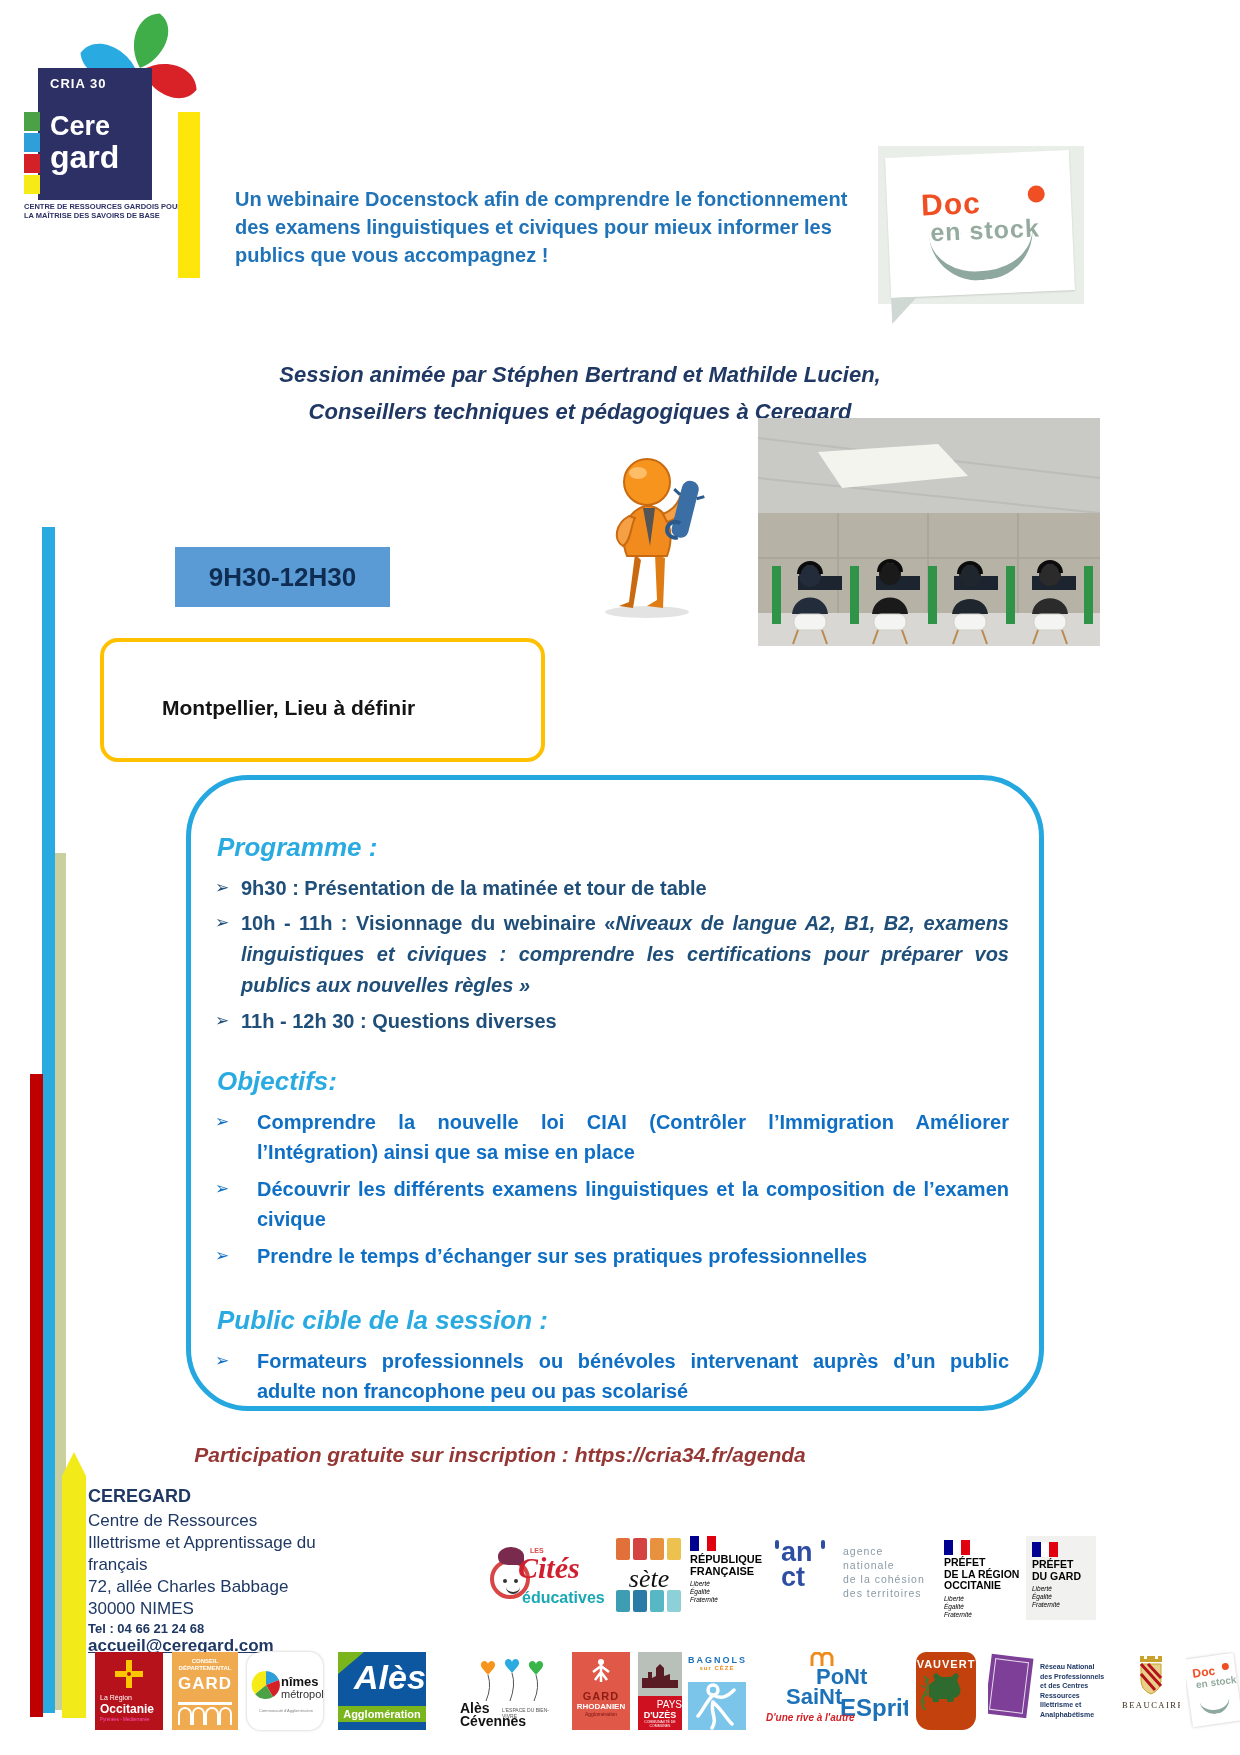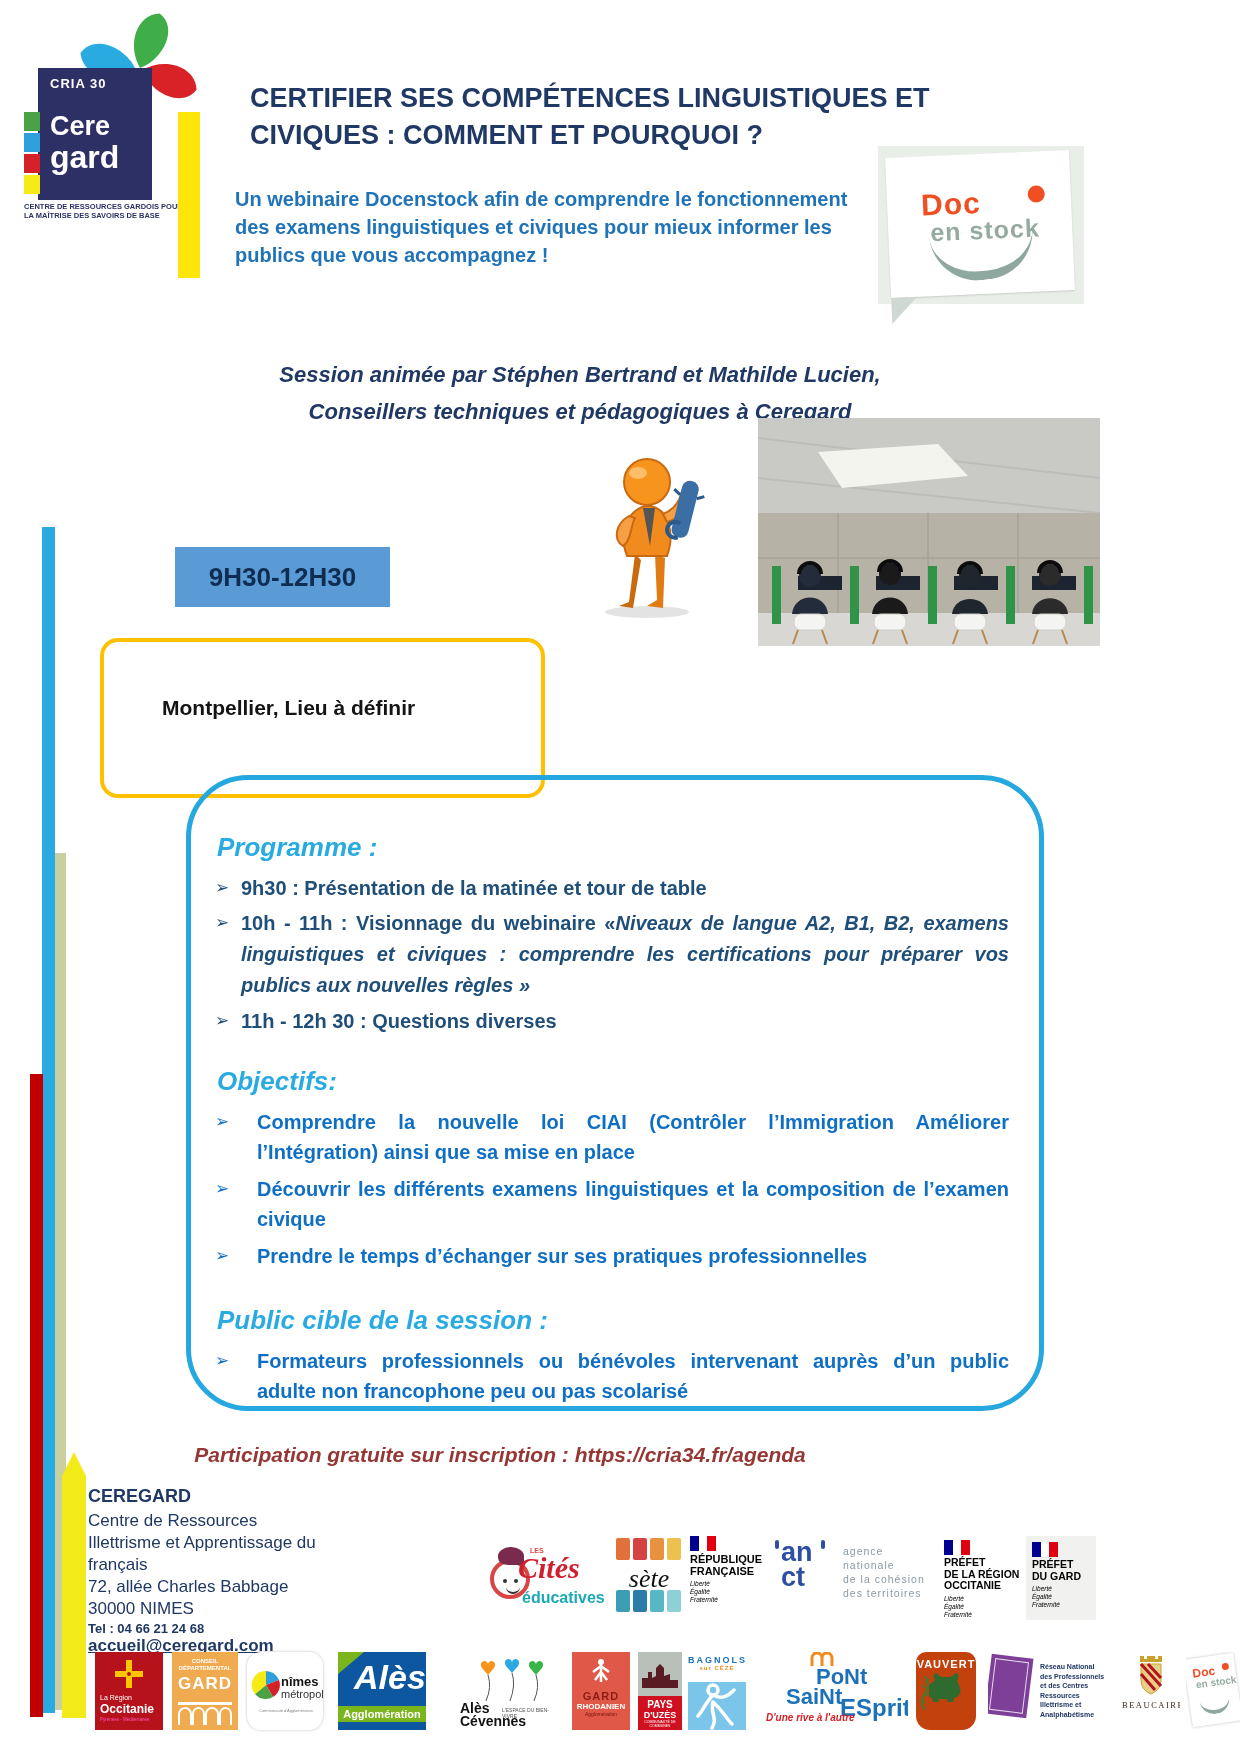--- a/index.html
+++ b/index.html
@@ -26,21 +26,21 @@
   .doc-fold{position:absolute;left:0;bottom:0;width:0;height:0;border-bottom:26px solid #cfd8d2;border-right:26px solid transparent;transform:rotate(90deg);transform-origin:0 100%;}
   .doc-word1{position:absolute;left:34px;top:32px;font-size:30px;font-weight:800;color:#f04e23;letter-spacing:1px;}
   .doc-word2{position:absolute;left:42px;top:62px;font-size:25px;font-weight:800;color:#96ab9f;letter-spacing:1px;}
   .doc-dot{position:absolute;right:26px;top:34px;width:17px;height:17px;border-radius:50%;background:#f04e23;}
   .doc-smile{position:absolute;left:42px;bottom:14px;width:104px;height:40px;border-bottom:9px solid #8fa89f;border-radius:0 0 60px 60px;transform:rotate(-4deg);}
 
   .session{left:220px;top:356px;width:720px;text-align:center;font-size:22px;line-height:37px;font-style:italic;font-weight:bold;color:#203864;}
 
   .date-box{left:155px;top:435px;width:285px;height:88px;background:#fdff00;display:flex;align-items:center;justify-content:center;text-align:center;font-size:30px;line-height:40px;font-weight:bold;color:#203864;}
   .time-box{left:175px;top:547px;width:215px;height:60px;background:#5b9bd5;display:flex;align-items:center;justify-content:center;font-size:26px;font-weight:bold;color:#0f2d52;}
-  .loc-box{left:100px;top:638px;width:445px;height:160px;border:4px solid #ffc000;border-radius:18px;box-sizing:border-box;}
+  .loc-box{left:100px;top:638px;width:445px;height:124px;border:4px solid #ffc000;border-radius:18px;box-sizing:border-box;}
   .loc-text{position:absolute;left:58px;top:54px;font-size:21px;font-weight:bold;color:#141414;}
 
   
   .info-panel{left:186px;top:775px;width:858px;height:636px;border:5px solid #25a8e0;border-radius:62px;box-sizing:border-box;padding:52px 30px 0 24px;}
   .sec-h{font-size:26px;font-weight:bold;font-style:italic;color:#29abe2;margin:0 0 10px 2px;}
   .b-row{display:flex;margin-bottom:5px;}
   .b-arrow{flex:0 0 26px;font-size:17px;color:#1f4e79;line-height:30px;}
   .b-text{flex:1;font-size:20px;line-height:30px;font-weight:bold;color:#1f4e79;}
   .just{text-align:justify;line-height:31px;}
   .obj-row{display:flex;margin-bottom:7px;}
@@ -115,21 +115,21 @@
   .cev-l1{position:absolute;left:2px;top:50px;font-size:14px;font-weight:bold;color:#111;line-height:13px;}
   .cev-l3{position:absolute;left:44px;top:55px;font-size:5px;color:#555;}
   .rhod{left:572px;width:58px;background:#e05848;text-align:center;color:#8c1d16;}
   .rhod-sym{margin:6px auto 2px;width:22px;height:26px;}
   .rhod-l1{font-size:11px;font-weight:bold;letter-spacing:1px;}
   .rhod-l2{font-size:8px;font-weight:bold;color:#fff;}
   .rhod-l3{font-size:5px;color:#7a1410;}
   .uzes{left:638px;width:44px;background:#b9c0ba;}
   .uzes-sil{position:absolute;left:4px;top:10px;width:36px;height:26px;}
   .uzes-band{position:absolute;left:0;bottom:0;width:100%;height:34px;background:#cf1020;color:#fff;text-align:center;}
-  .uzes-l1{font-size:10px;font-weight:bold;margin-top:3px;}
+  .uzes-l1{font-size:10px;font-weight:normal;margin-top:3px;text-align:right;}
   .uzes-l2{font-size:9px;font-weight:bold;}
   .uzes-l3{font-size:3.5px;}
   .bagn{left:688px;width:58px;background:#fff;text-align:center;}
   .bagn-l1{font-size:9px;font-weight:bold;color:#1d71b8;letter-spacing:2px;margin-top:3px;}
   .bagn-l2{font-size:6px;font-weight:bold;color:#f08c1e;letter-spacing:1px;}
   .bagn-sea{position:absolute;left:0;bottom:0;width:100%;height:48px;background:#7cc5ea;}
   .pont{left:758px;width:150px;background:#fff;}
   .pont-bridge{position:absolute;left:52px;top:0px;width:30px;height:14px;}
   .pont-l1{position:absolute;left:58px;top:12px;font-size:22px;font-weight:800;color:#1d71b8;}
   .pont-l2{position:absolute;left:28px;top:32px;font-size:22px;font-weight:800;color:#1d71b8;}
@@ -176,24 +176,20 @@
     <div class="abs chip" style="top:112px;background:#4ba146;"></div>
     <div class="abs chip" style="top:133px;background:#2e9fd8;"></div>
     <div class="abs chip" style="top:154px;background:#d42027;"></div>
     <div class="abs chip" style="top:175px;background:#f6eb16;"></div>
     <div class="abs cria-tagline preline">CENTRE DE RESSOURCES GARDOIS POUR
 LA MAÎTRISE DES SAVOIRS DE BASE</div>
   </div>
 
   <div class="abs accent-bar"></div>
 
-  <div class="abs main-title">
-    <div>CERTIFIER SES COMPÉTENCES LINGUISTIQUES ET</div>
-    <div>CIVIQUES : COMMENT ET POURQUOI ?</div>
-  </div>
 
   <div class="abs subtitle">Un webinaire Docenstock afin de comprendre le fonctionnement des examens linguistiques et civiques pour mieux informer les publics que vous accompagnez !</div>
 
   <div class="abs doc-badge">
     <div class="doc-card">
       <div class="doc-fold"></div>
       <span class="doc-word1">Doc</span>
       <span class="doc-word2">en stock</span>
       <div class="doc-dot"></div>
       <div class="doc-smile"></div>

